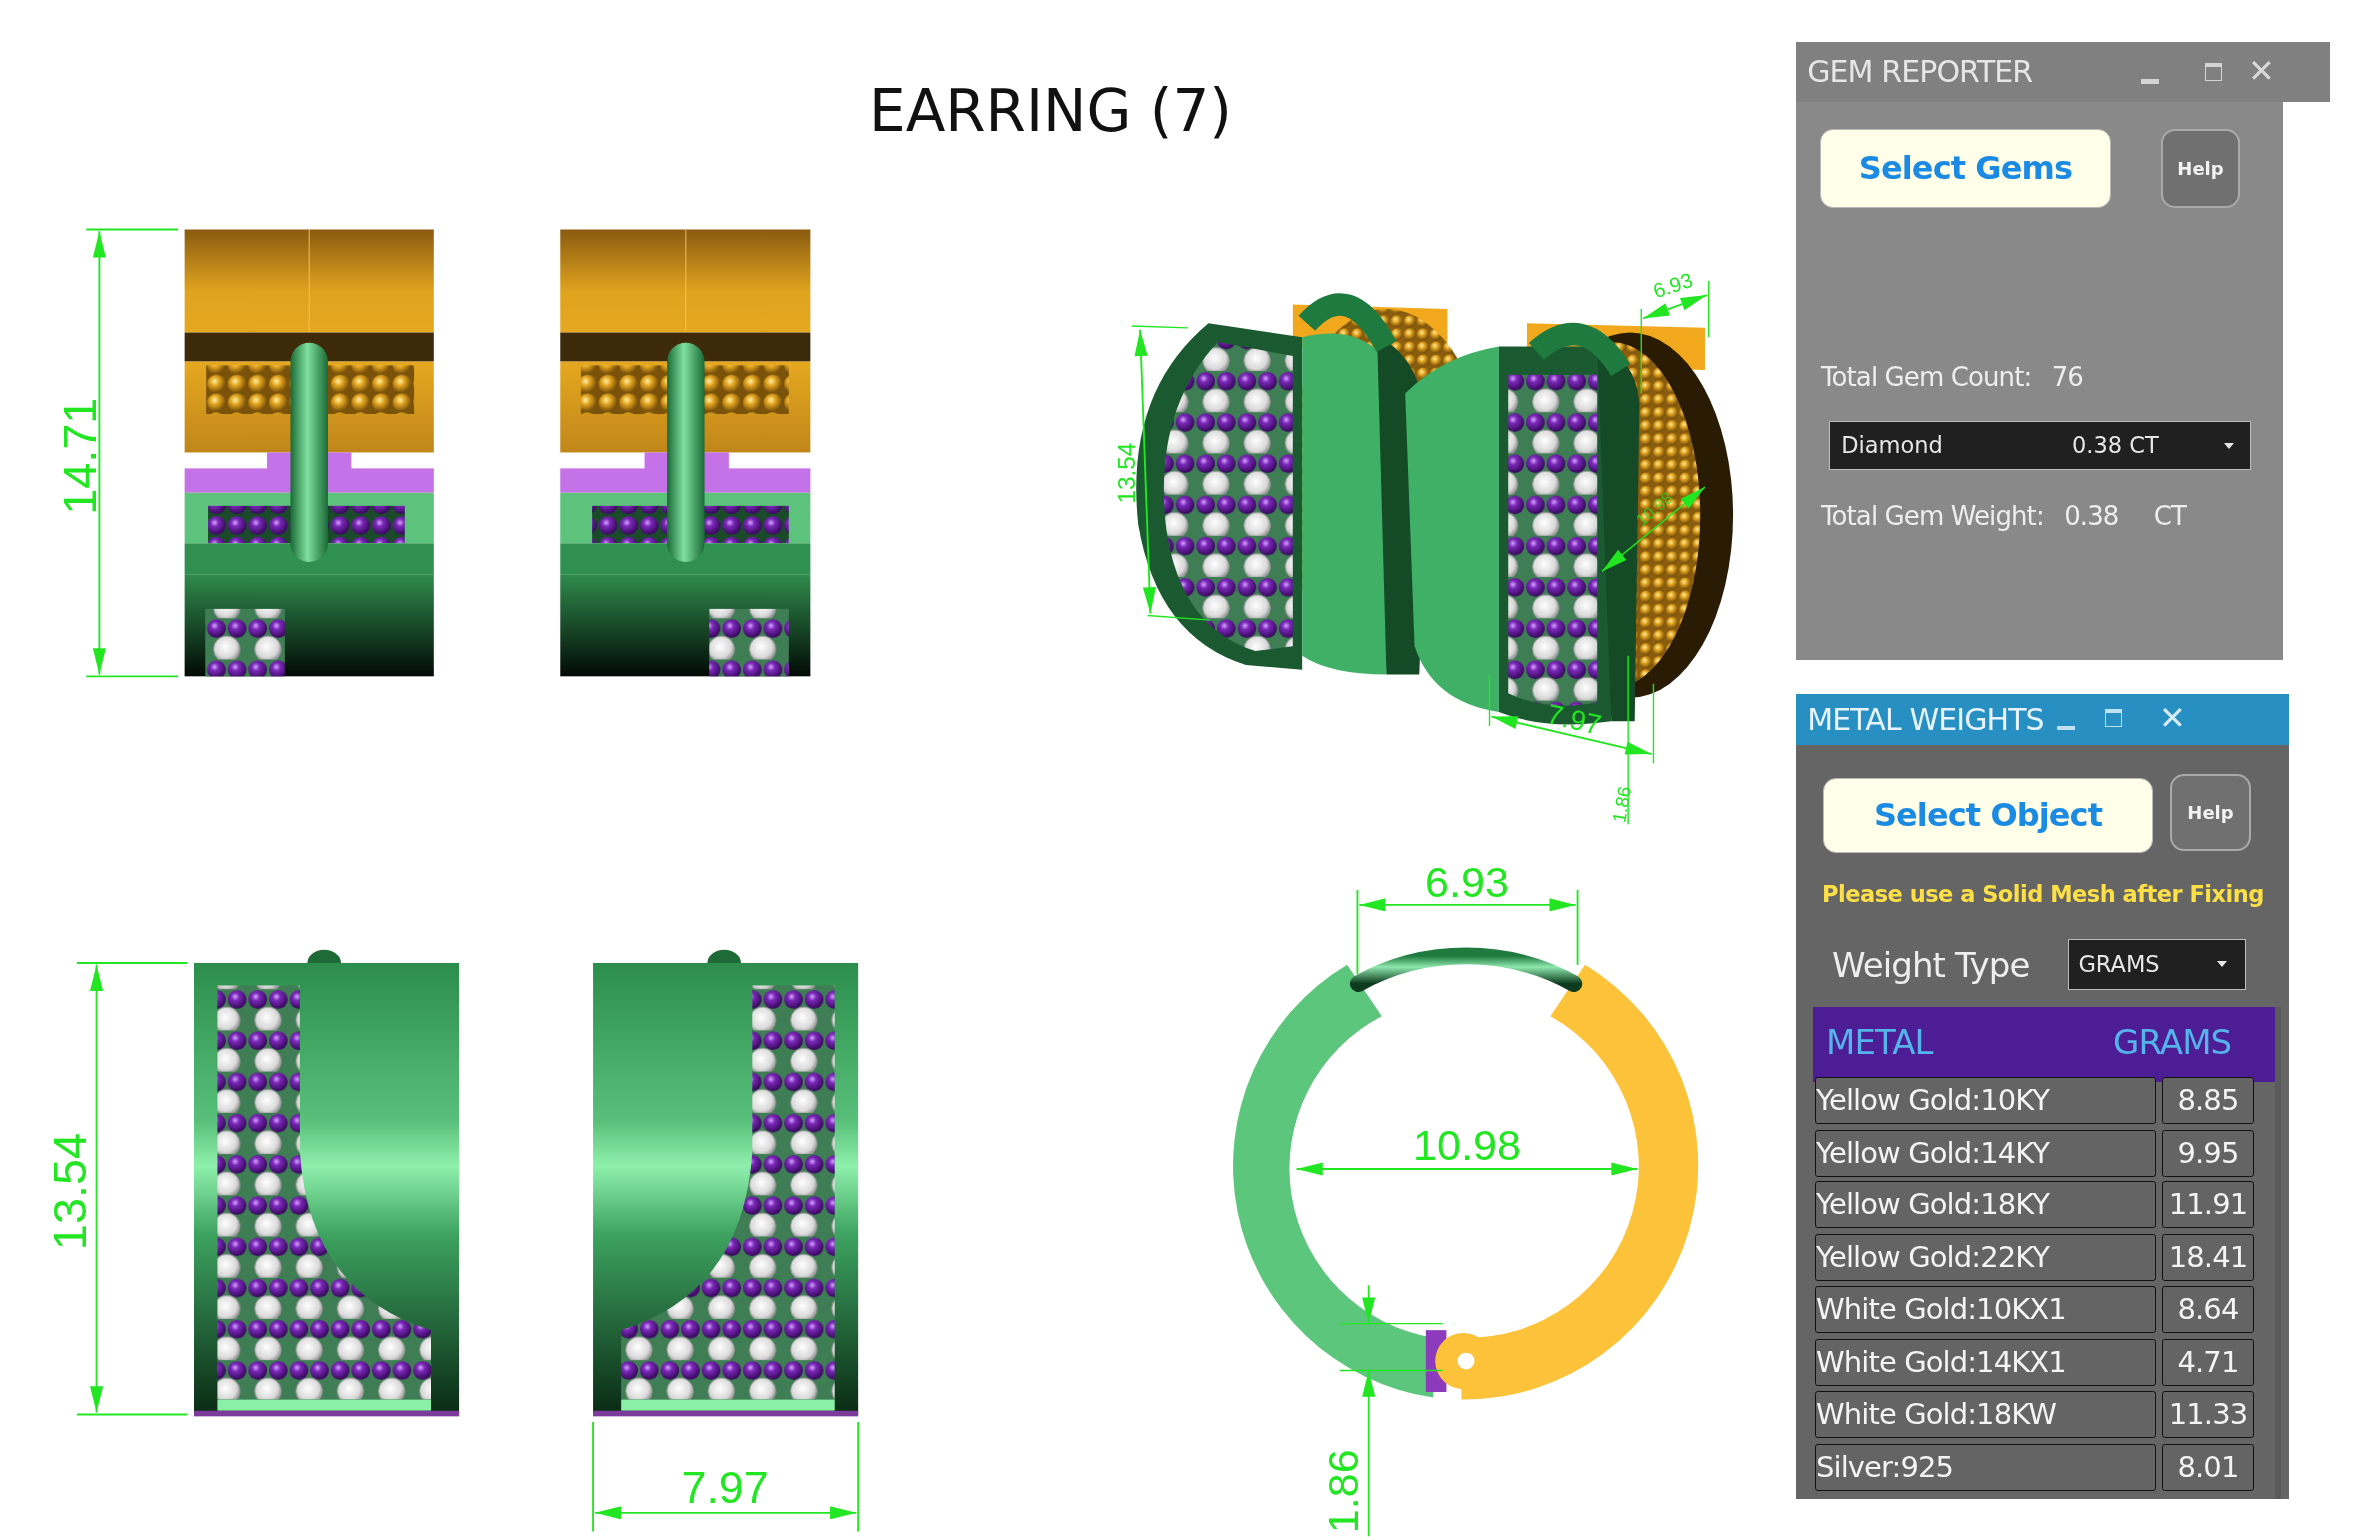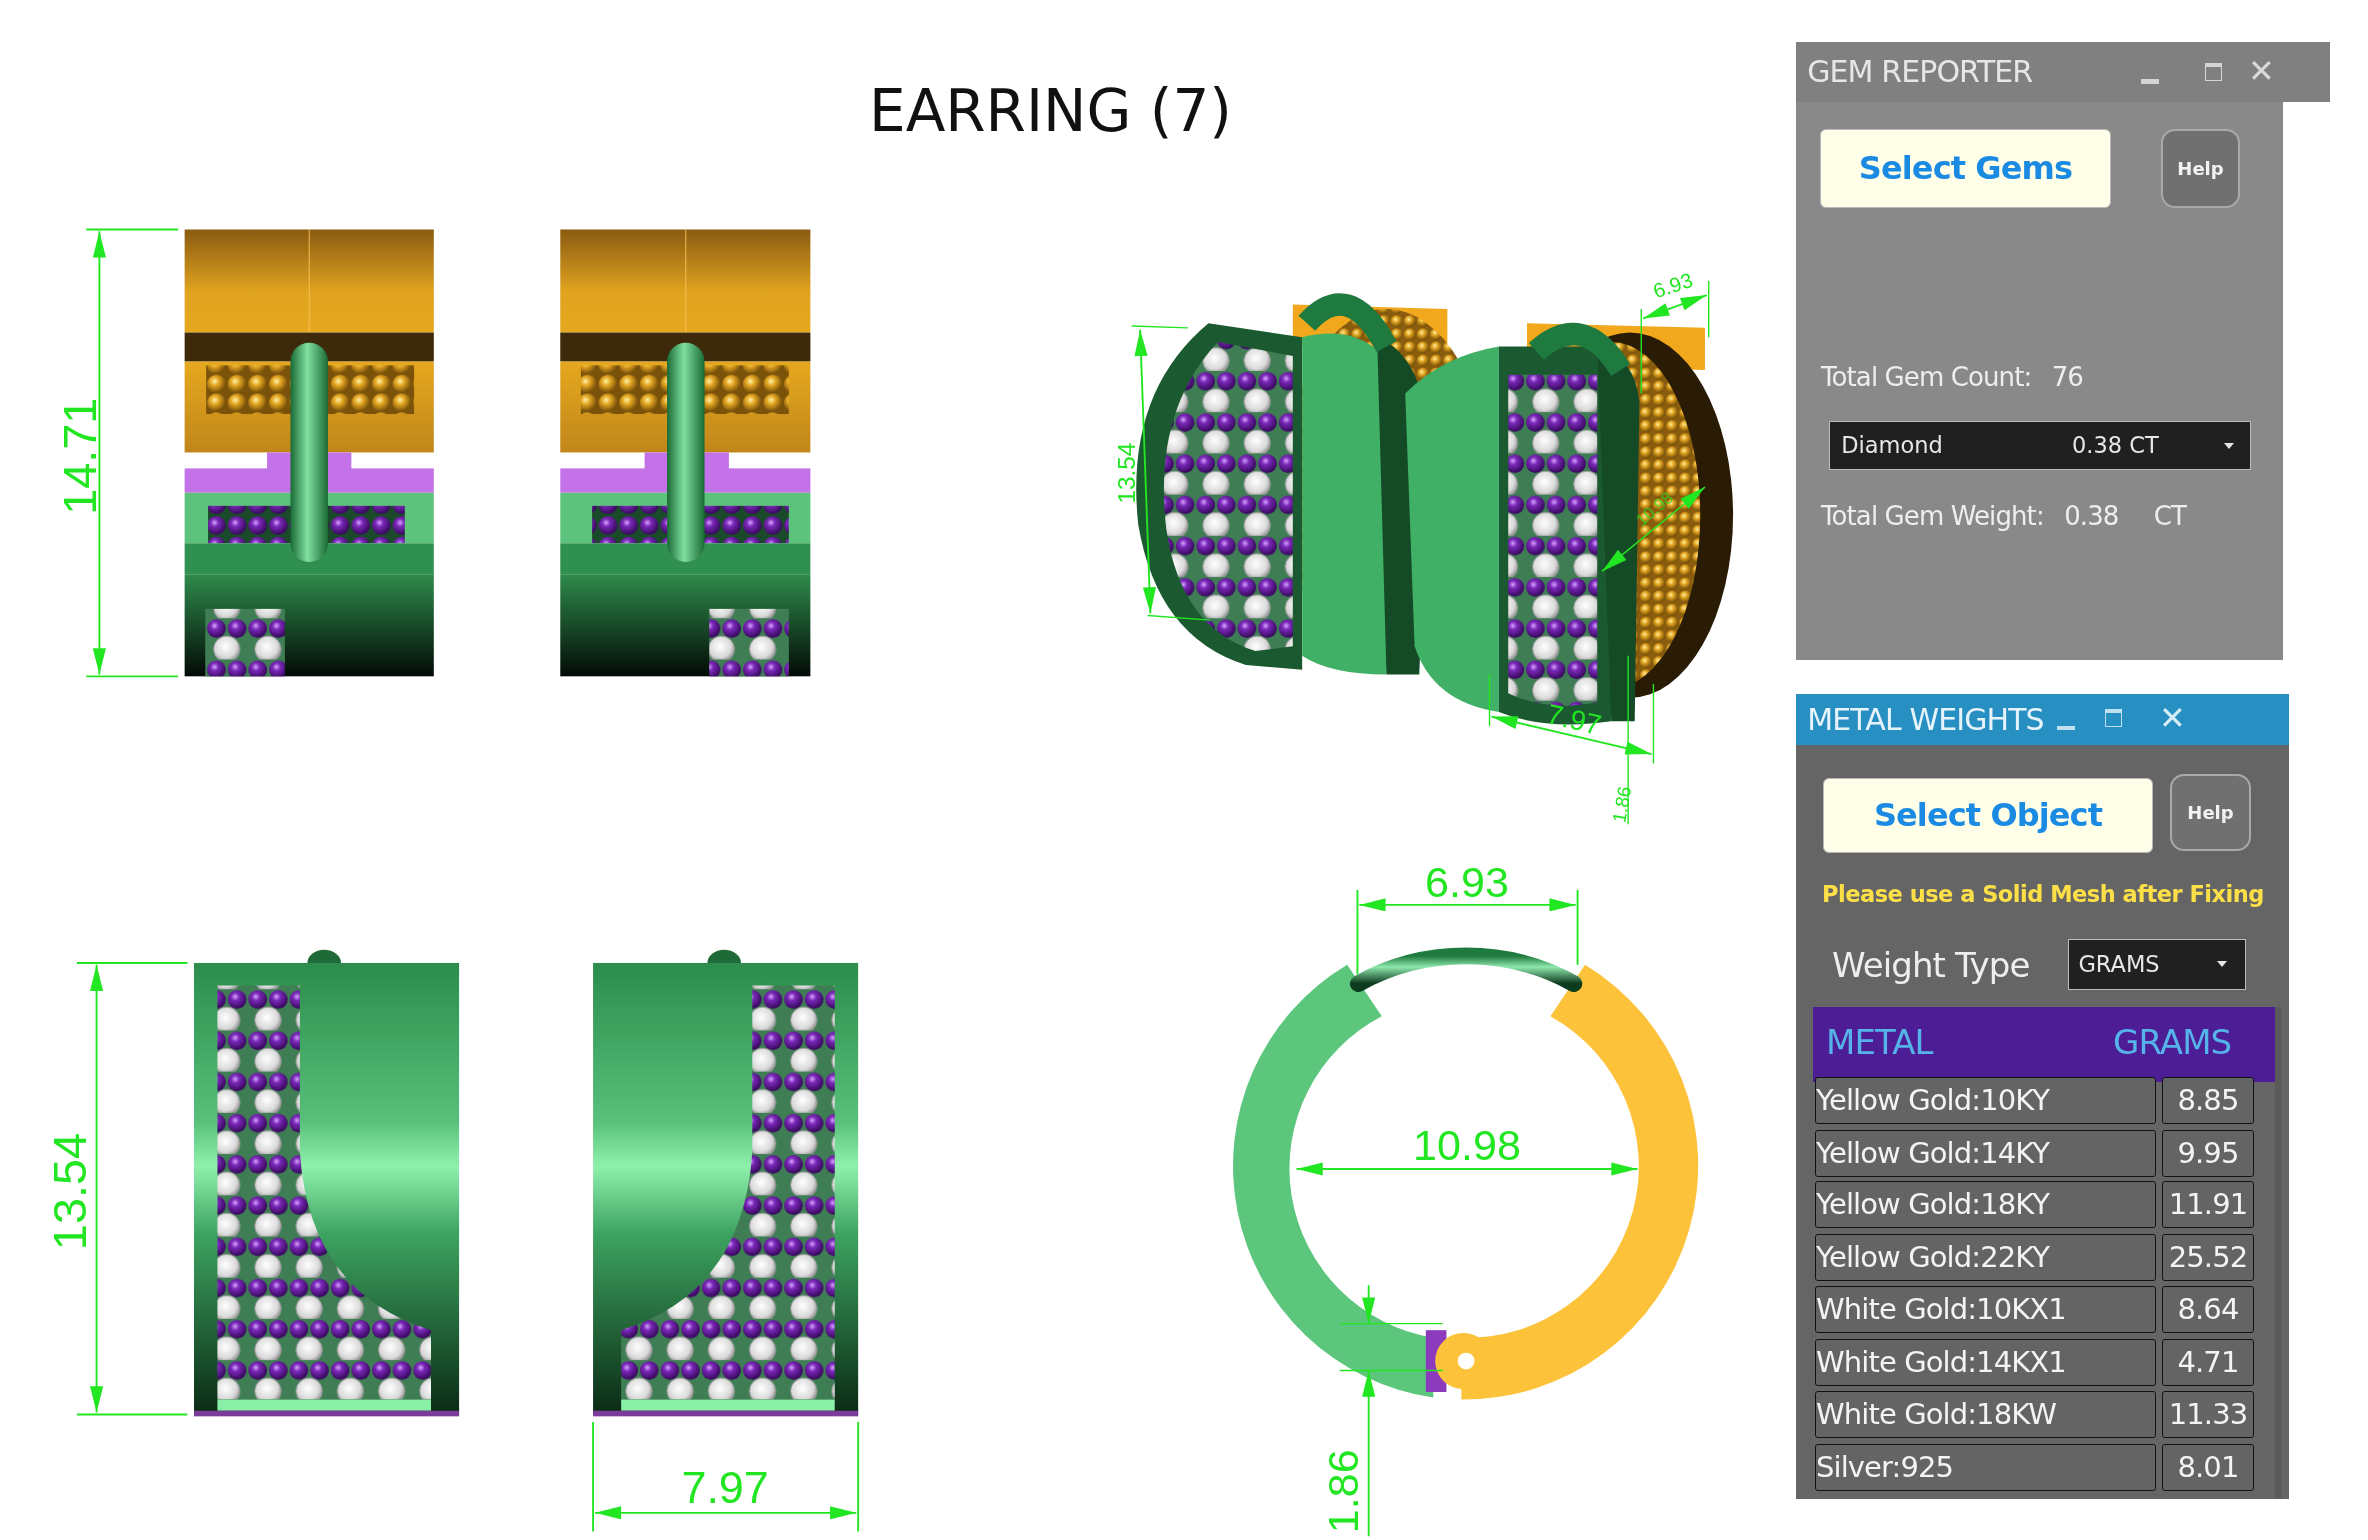--- a/index.html
+++ b/index.html
@@ -10,21 +10,21 @@
   .dimtxt{font-family:"Liberation Sans",sans-serif;fill:#22e622;}
 
   
   #gem{left:1796px;top:42px;width:487px;height:618px;background:#898989;}
   #gem .titlebar{position:absolute;left:0;top:0;width:487px;height:60px;background:#808080;padding-left:47px;}
   .wtitle{position:absolute;left:11.2px;top:12px;font-size:30px;color:#e6e6e6;font-family:"DejaVu Sans",sans-serif;letter-spacing:-0.9px;white-space:nowrap;}
   .wbtn{position:absolute;top:9.4px;width:41px;height:41px;cursor:pointer;}
   .wbtn.min::after{content:"";position:absolute;left:11.2px;top:28px;width:18px;height:4.7px;background:#d4d4d4;}
   .wbtn.max::after{content:"";position:absolute;left:11.2px;top:11.2px;width:15px;height:13px;border:1.9px solid #d4d4d4;border-top-width:4.7px;}
   .wbtn.close{font-size:32px;color:#d9d9d9;text-align:center;line-height:41px;font-weight:bold;}
-  .selbtn{position:absolute;background:#fefee9;border:1.9px solid #b8b8b8;border-radius:6px;color:#1b8ae3;font-weight:bold;font-size:32px;text-align:center;font-family:"DejaVu Sans",sans-serif;cursor:pointer;letter-spacing:-0.9px;}
+  .selbtn{position:absolute;background:#fefee9;border:1.9px solid #b8b8b8;border-radius:13px;color:#1b8ae3;font-weight:bold;font-size:32px;text-align:center;font-family:"DejaVu Sans",sans-serif;cursor:pointer;letter-spacing:-0.9px;}
   .helpbtn{position:absolute;background:#707070;border:2.8px solid #a9a9a9;border-radius:14px;color:#f2f2f2;font-weight:bold;font-size:18px;text-align:center;cursor:pointer;font-family:"DejaVu Sans",sans-serif;}
   .group{position:absolute;border:1.9px solid #2a7fb3;}
   .group .hdr{position:absolute;left:0;top:0;right:0;height:52px;background:#5a5a5a;}
   .chev{position:absolute;left:7.5px;top:8.4px;width:32px;height:32px;border:1.9px solid #d9d9d9;border-radius:50%;}
   .chev::after{content:"";position:absolute;left:10.3px;top:12px;width:8.4px;height:8.4px;border-left:2.8px solid #e0e0e0;border-top:2.8px solid #e0e0e0;transform:rotate(45deg);}
   .grptxt{position:absolute;left:52px;top:11.2px;font-size:24px;color:#eaeaea;letter-spacing:-0.9px;white-space:nowrap;}
   .item{position:absolute;left:9.4px;top:63px;right:9.4px;height:52px;background:#1682b9;color:#e8f4fb;font-size:24px;line-height:52px;padding-left:11.2px;letter-spacing:-0.9px;cursor:pointer;white-space:nowrap;}
   .lbl{position:absolute;color:#eeeeee;font-size:26px;white-space:nowrap;letter-spacing:-0.9px;}
   .dd{position:absolute;background:#202020;border:1.9px solid #bdbdbd;color:#e6e6e6;font-size:22.5px;cursor:pointer;}
   .dd .caret{position:absolute;top:20.6px;width:0;height:0;border-left:5.6px solid transparent;border-right:5.6px solid transparent;border-top:6.6px solid #e6e6e6;}
@@ -316,21 +316,21 @@
   <div class="row" style="top:436px;">
     <div class="name">Yellow Gold:14KY</div>
     <div class="val">9.95</div>
   </div>
   <div class="row" style="top:487px;">
     <div class="name">Yellow Gold:18KY</div>
     <div class="val">11.91</div>
   </div>
   <div class="row" style="top:540px;">
     <div class="name">Yellow Gold:22KY</div>
-    <div class="val">25.52</div>
+    <div class="val">18.41</div>
   </div>
   <div class="row" style="top:592px;">
     <div class="name">White Gold:10KX1</div>
     <div class="val">8.64</div>
   </div>
   <div class="row" style="top:645px;">
     <div class="name">White Gold:14KX1</div>
     <div class="val">4.71</div>
   </div>
   <div class="row" style="top:697px;">

